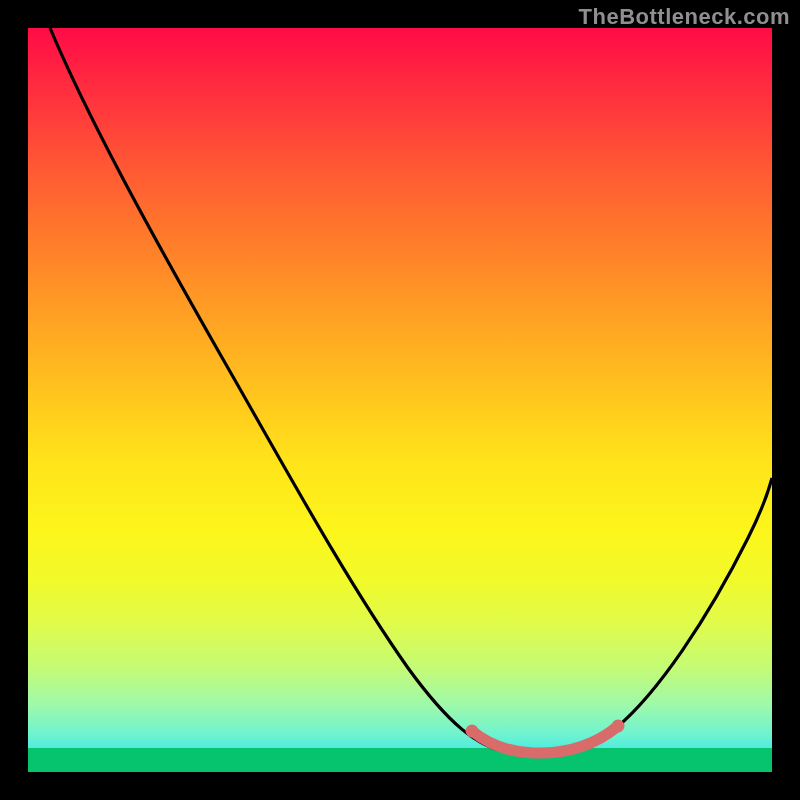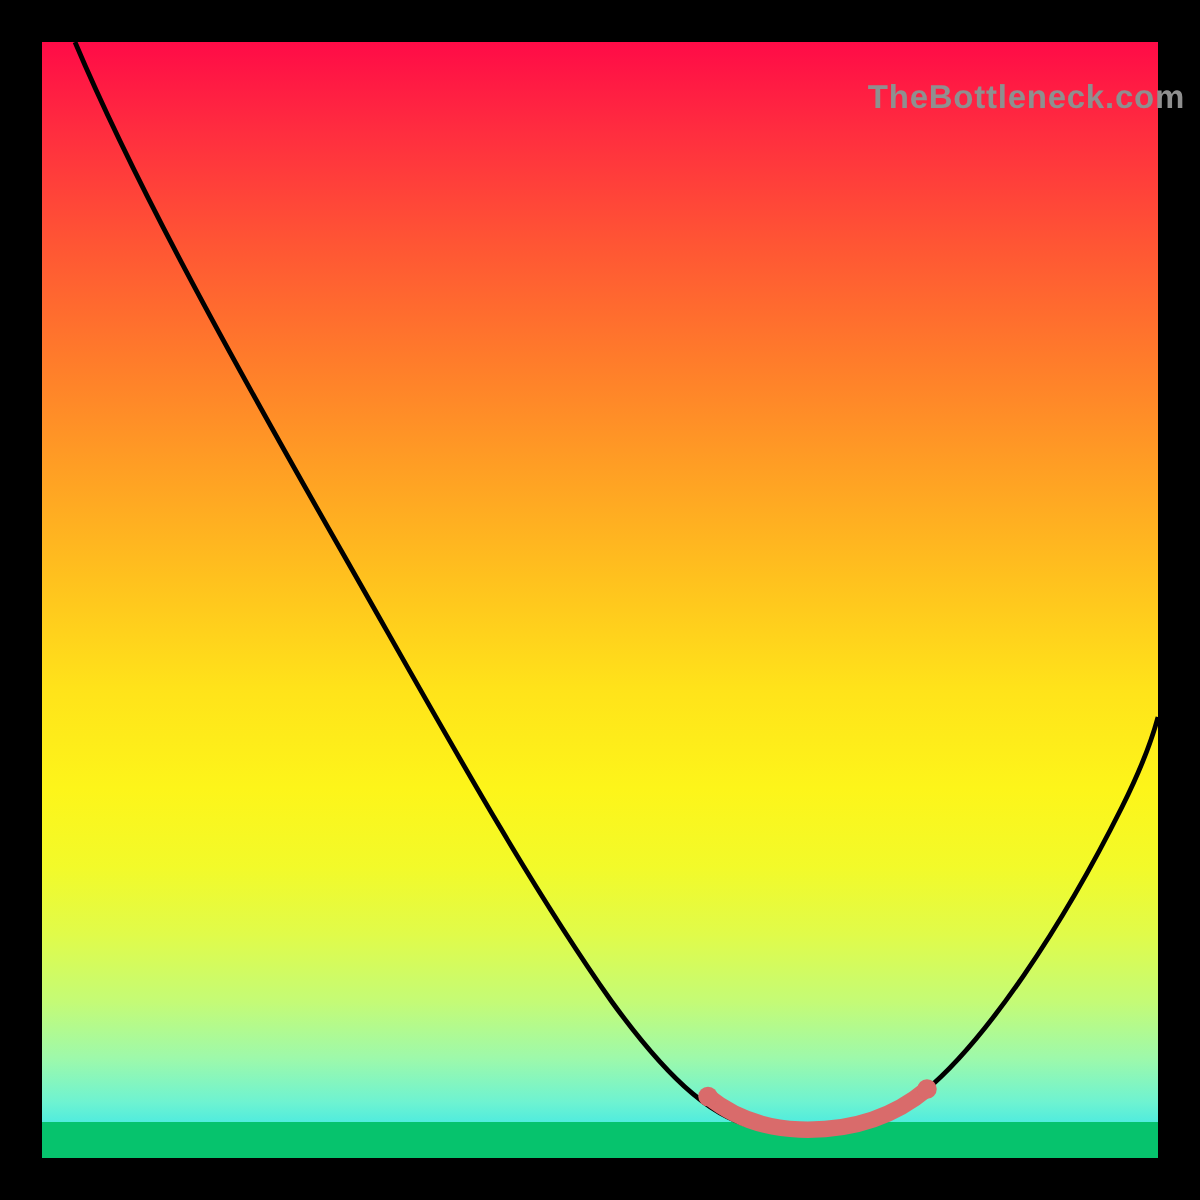--- a/index.html
+++ b/index.html
@@ -44,21 +44,20 @@
   }
   .watermark {
     position: absolute;
     top: 4px;
     right: 10px;
     font-family: Arial, Helvetica, sans-serif;
     font-size: 22px;
     font-weight: 600;
     color: #8f8f8f;
     letter-spacing: 0.5px;
-    margin-top: 48px;
   }
   svg.curve {
     position: absolute;
     left: 0;
     top: 0;
     width: 744px;
     height: 744px;
   }
 </style>
 </head>

